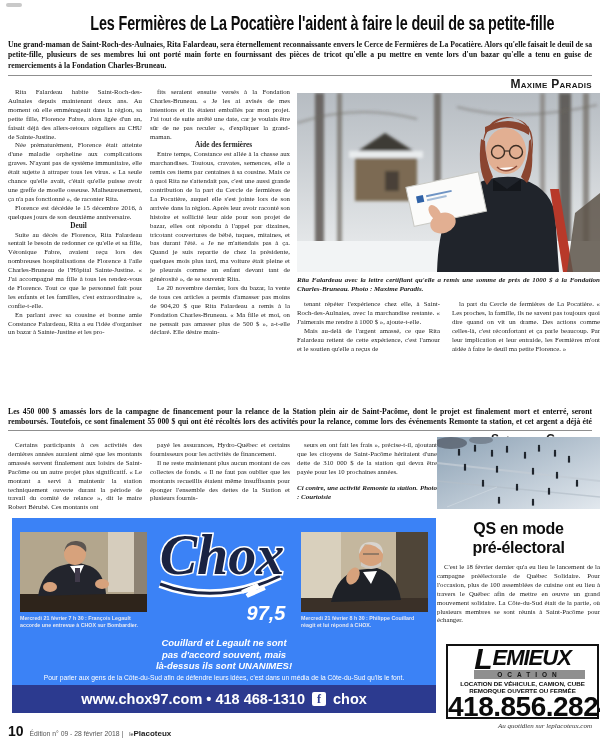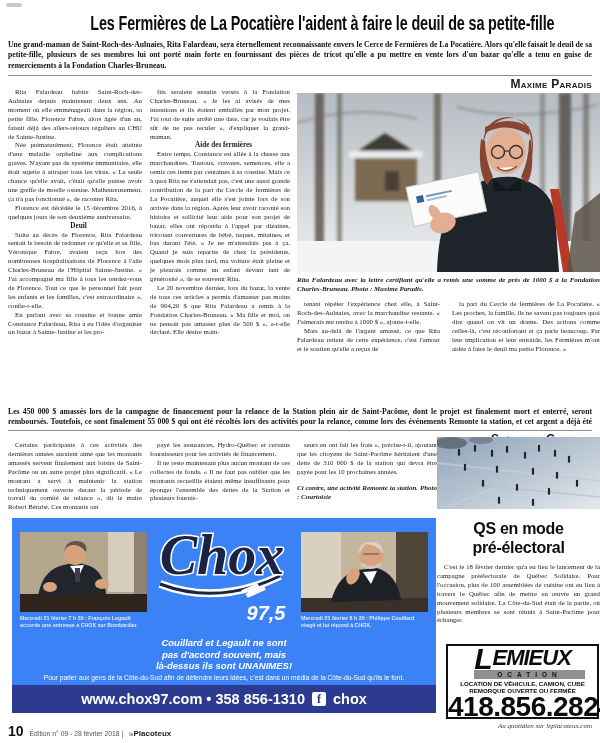--- a/index.html
+++ b/index.html
@@ -274,21 +274,21 @@
 
     <div class="chox-slogan">
       <div>Couillard et Legault ne sont</div>
       <div>pas d'accord souvent, mais</div>
       <div>là-dessus ils sont UNANIMES!</div>
     </div>
 
     <div class="chox-tag">Pour parler aux gens de la Côte-du-Sud afin de défendre leurs idées, c'est dans un média de la Côte-du-Sud qu'ils le font.</div>
 
     <div class="chox-bar">
-      <span>www.chox97.com • 358 856-1310</span>
+      <span>www.chox97.com • 418 468-1310</span>
       <span class="fb">
         <span>f</span>
       </span>
       <span>chox</span>
     </div>
   </div>
 
   <div class="abs lemieux">
     <div class="lx-brand">
       <span class="lx-l">L</span>

